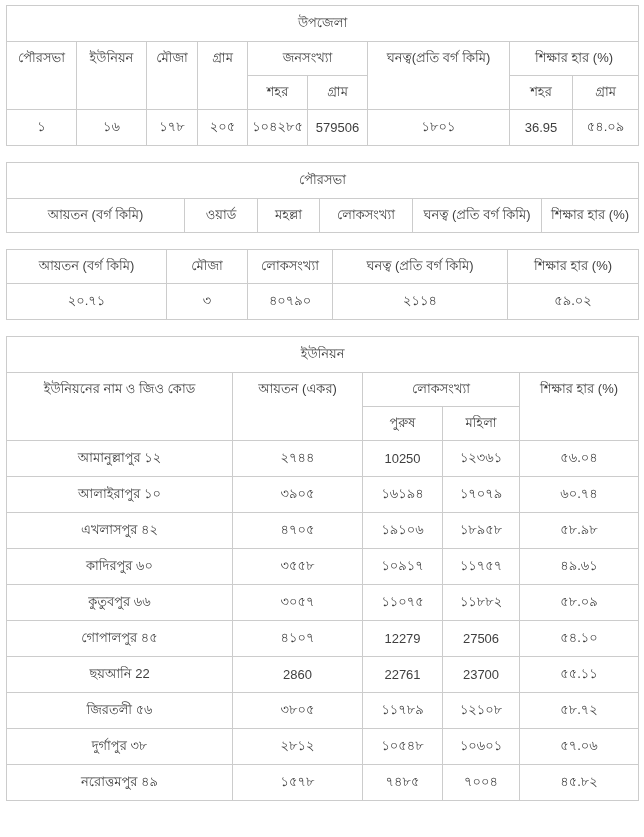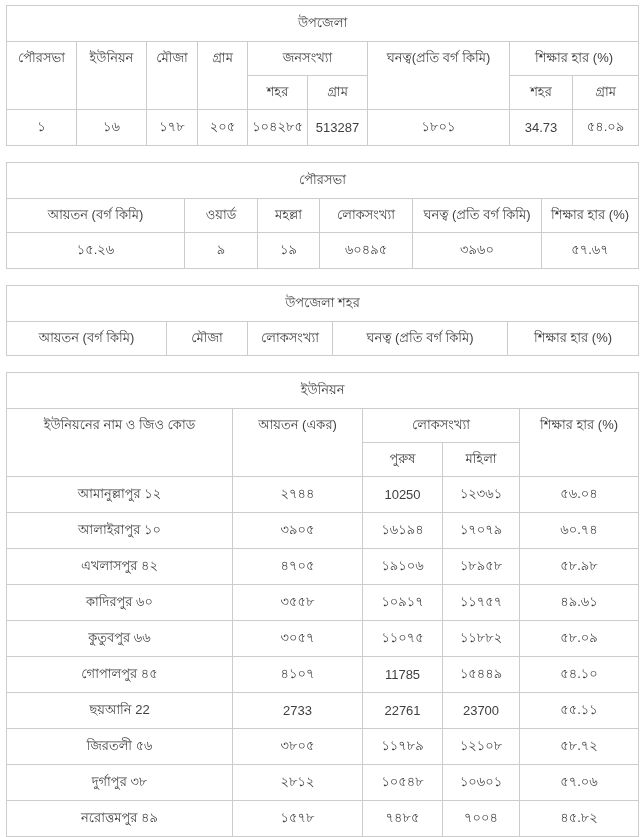--- a/index.html
+++ b/index.html
@@ -71,23 +71,23 @@
         <td>গ্রাম</td>
         <td>শহর</td>
         <td>গ্রাম</td>
       </tr>
       <tr>
         <td class="dcell">১</td>
         <td class="dcell">১৬</td>
         <td class="dcell">১৭৮</td>
         <td class="dcell">২০৫</td>
         <td class="dcell">১০৪২৮৫</td>
-        <td class="dcell">513287</td>
+        <td class="dcell">579506</td>
         <td class="dcell">১৮০১</td>
-        <td class="dcell">34.73</td>
+        <td class="dcell">36.95</td>
         <td class="dcell">৫৪.০৯</td>
       </tr>
     </tbody>
   </table>
 
   <table>
     <colgroup>
       <col style="width:178px">
         <col style="width:73px">
         <col style="width:62px">
@@ -100,49 +100,45 @@
         <td class="title" colspan="6">পৌরসভা</td>
       </tr>
       <tr class="hrow">
         <td>আয়তন (বর্গ কিমি)</td>
         <td>ওয়ার্ড</td>
         <td>মহল্লা</td>
         <td>লোকসংখ্যা</td>
         <td>ঘনত্ব (প্রতি বর্গ কিমি)</td>
         <td>শিক্ষার হার (%)</td>
       </tr>
-      <tr>
-        <td class="dcell">১৫.২৬</td>
-        <td class="dcell">৯</td>
-        <td class="dcell">১৯</td>
-        <td class="dcell">৬০৪৯৫</td>
-        <td class="dcell">৩৯৬০</td>
-        <td class="dcell">৫৭.৬৭</td>
-      </tr>
     </tbody>
   </table>
 
   <table>
     <colgroup>
       <col style="width:160px">
         <col style="width:81px">
         <col style="width:85px">
       <col style="width:175px">
         <col style="width:131px">
     </colgroup>
     <tbody>
-      <tr>
-        <td class="title" colspan="5">উপজেলা শহর</td>
-      </tr>
       <tr class="hrow">
         <td>আয়তন (বর্গ কিমি)</td>
         <td>মৌজা</td>
         <td>লোকসংখ্যা</td>
         <td>ঘনত্ব (প্রতি বর্গ কিমি)</td>
         <td>শিক্ষার হার (%)</td>
+      </tr>
+      <tr>
+        <td class="dcell">২০.৭১</td>
+        <td class="dcell">৩</td>
+        <td class="dcell">৪০৭৯০</td>
+        <td class="dcell">২১১৪</td>
+        <td class="dcell">৫৯.০২</td>
       </tr>
     </tbody>
   </table>
 
   <table>
     <colgroup>
       <col style="width:226px">
         <col style="width:130px">
         <col style="width:80px">
       <col style="width:77px">
@@ -193,27 +189,27 @@
         <tr>
       <td class="dcell">কুতুবপুর ৬৬</td>
       <td class="dcell">৩০৫৭</td>
       <td class="dcell">১১০৭৫</td>
       <td class="dcell">১১৮৮২</td>
       <td class="dcell">৫৮.০৯</td>
     </tr>
         <tr>
       <td class="dcell">গোপালপুর ৪৫</td>
       <td class="dcell">৪১০৭</td>
-      <td class="dcell">11785</td>
-      <td class="dcell">১৫৪৪৯</td>
+      <td class="dcell">12279</td>
+      <td class="dcell">27506</td>
       <td class="dcell">৫৪.১০</td>
     </tr>
         <tr>
       <td class="dcell">ছয়আনি 22</td>
-      <td class="dcell">2733</td>
+      <td class="dcell">2860</td>
       <td class="dcell">22761</td>
       <td class="dcell">23700</td>
       <td class="dcell">৫৫.১১</td>
     </tr>
         <tr>
       <td class="dcell">জিরতলী ৫৬</td>
       <td class="dcell">৩৮০৫</td>
       <td class="dcell">১১৭৮৯</td>
       <td class="dcell">১২১০৮</td>
       <td class="dcell">৫৮.৭২</td>

